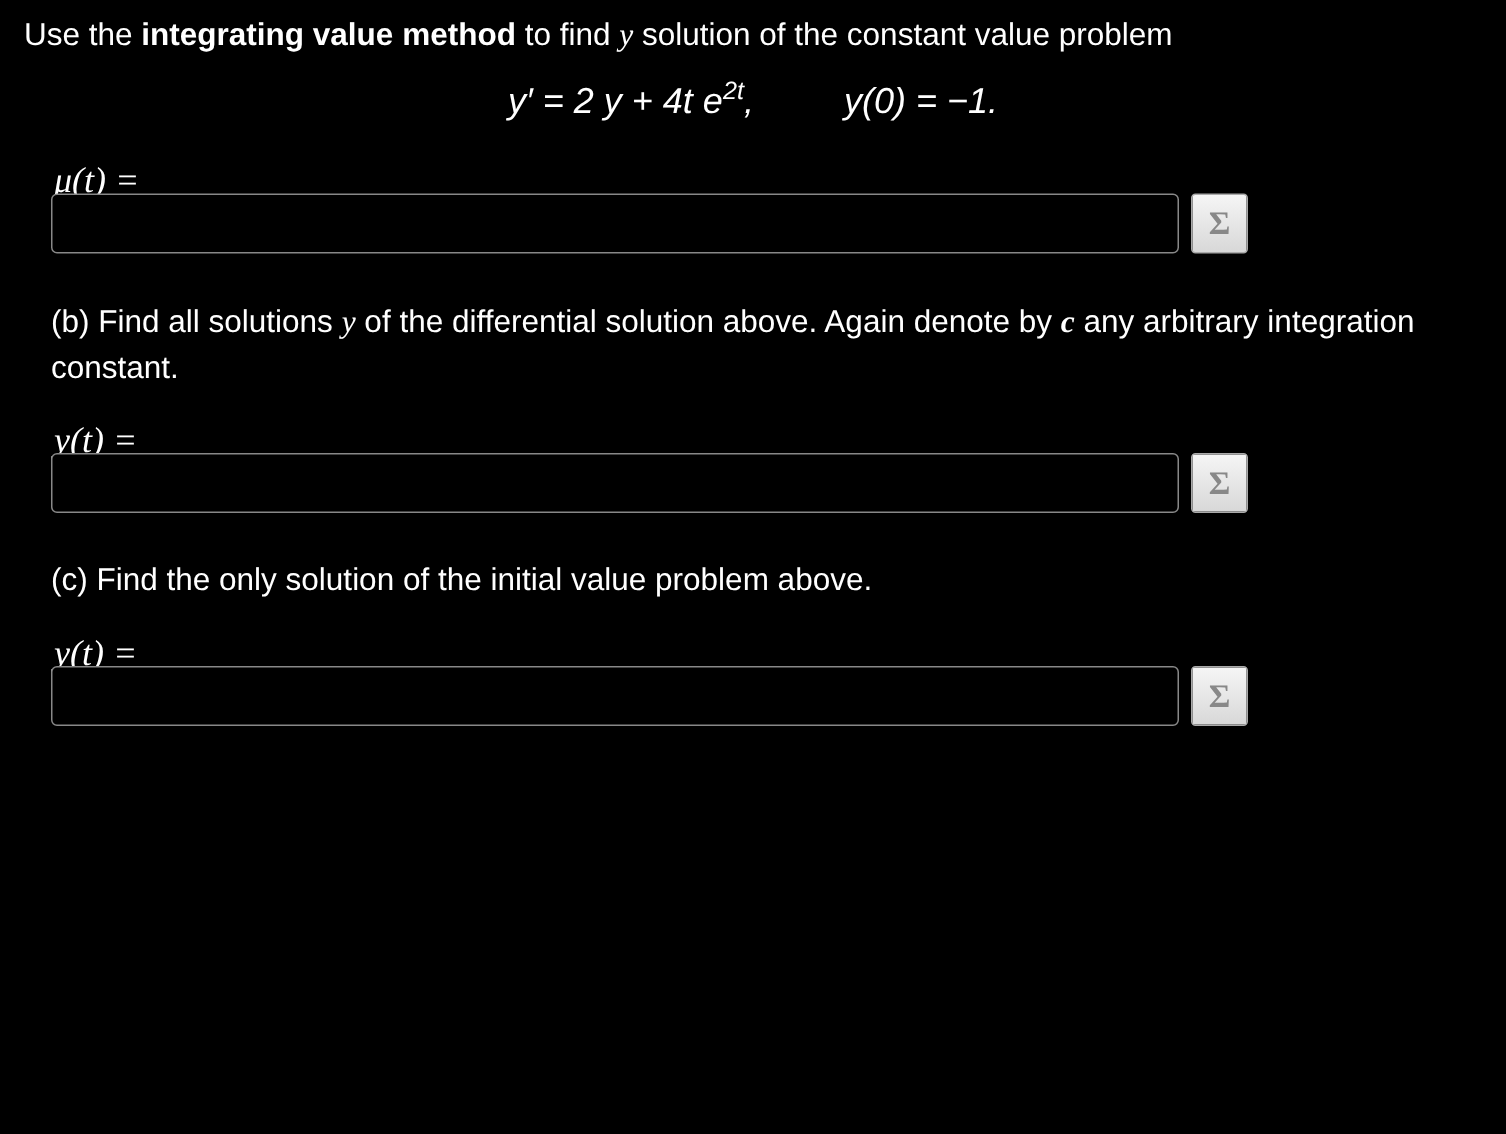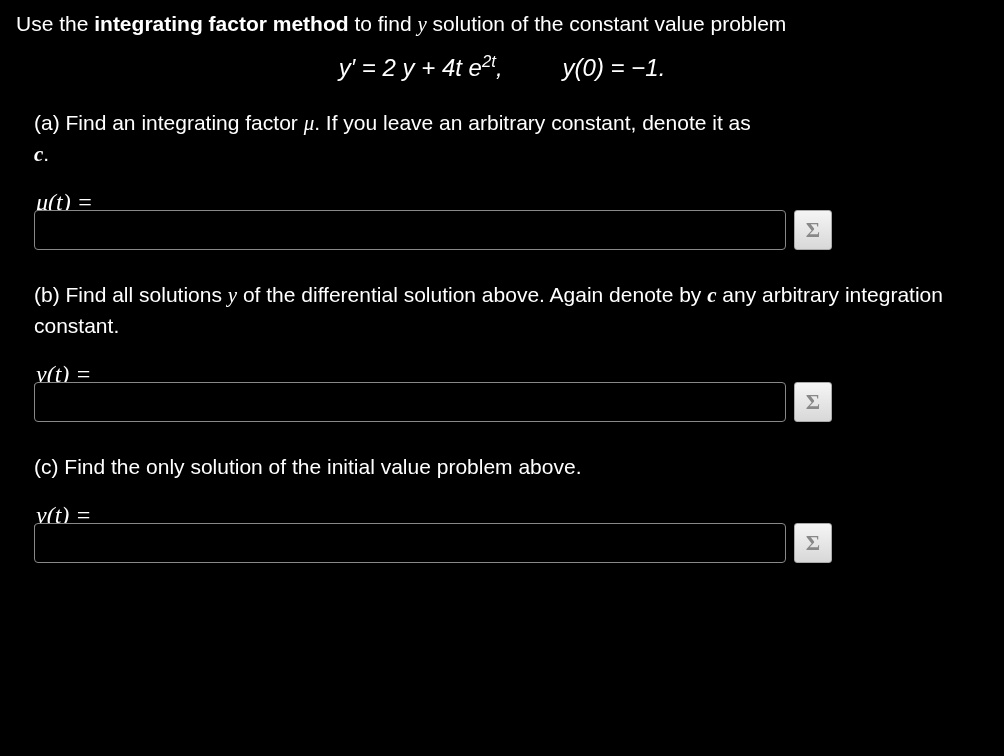--- a/index.html
+++ b/index.html
@@ -81,31 +81,28 @@
     box-sizing: border-box;
   }
   .mu { font-style: italic; font-family:'Times New Roman',serif; }
 </style>
 </head>
 <body>
 
 <div class="page">
 
   <div class="intro">
-    <span>Use the </span><span class="bold">integrating factor method</span><span> to find </span><span class="it">y</span><span> solution of the constant value problem</span>
+    <span>Use the </span><span class="bold">integrating value method</span><span> to find </span><span class="it">y</span><span> solution of the constant value problem</span>
   </div>
 
   <div class="eqblock">
     <span><span>y′ = 2 y + 4t e</span><sup>2t</sup><span>,</span></span><span class="gap"></span><span>y(0) = −1.</span>
   </div>
 
   <div class="part">
-    <div class="ptext">
-      <span>(a) Find an integrating factor </span><span class="mu">μ</span><span>. If you leave an arbitrary constant, denote it as </span><br><span class="it bold">c</span><span>.</span>
-    </div>
     <div class="label">μ(t) =</div>
     <div class="answer-row">
       <input type="text" class="answer-input" style="">
       <div class="sigma-btn">
           <span>Σ</span>
         </div>
     </div>
   </div>
 
   <div class="part">

